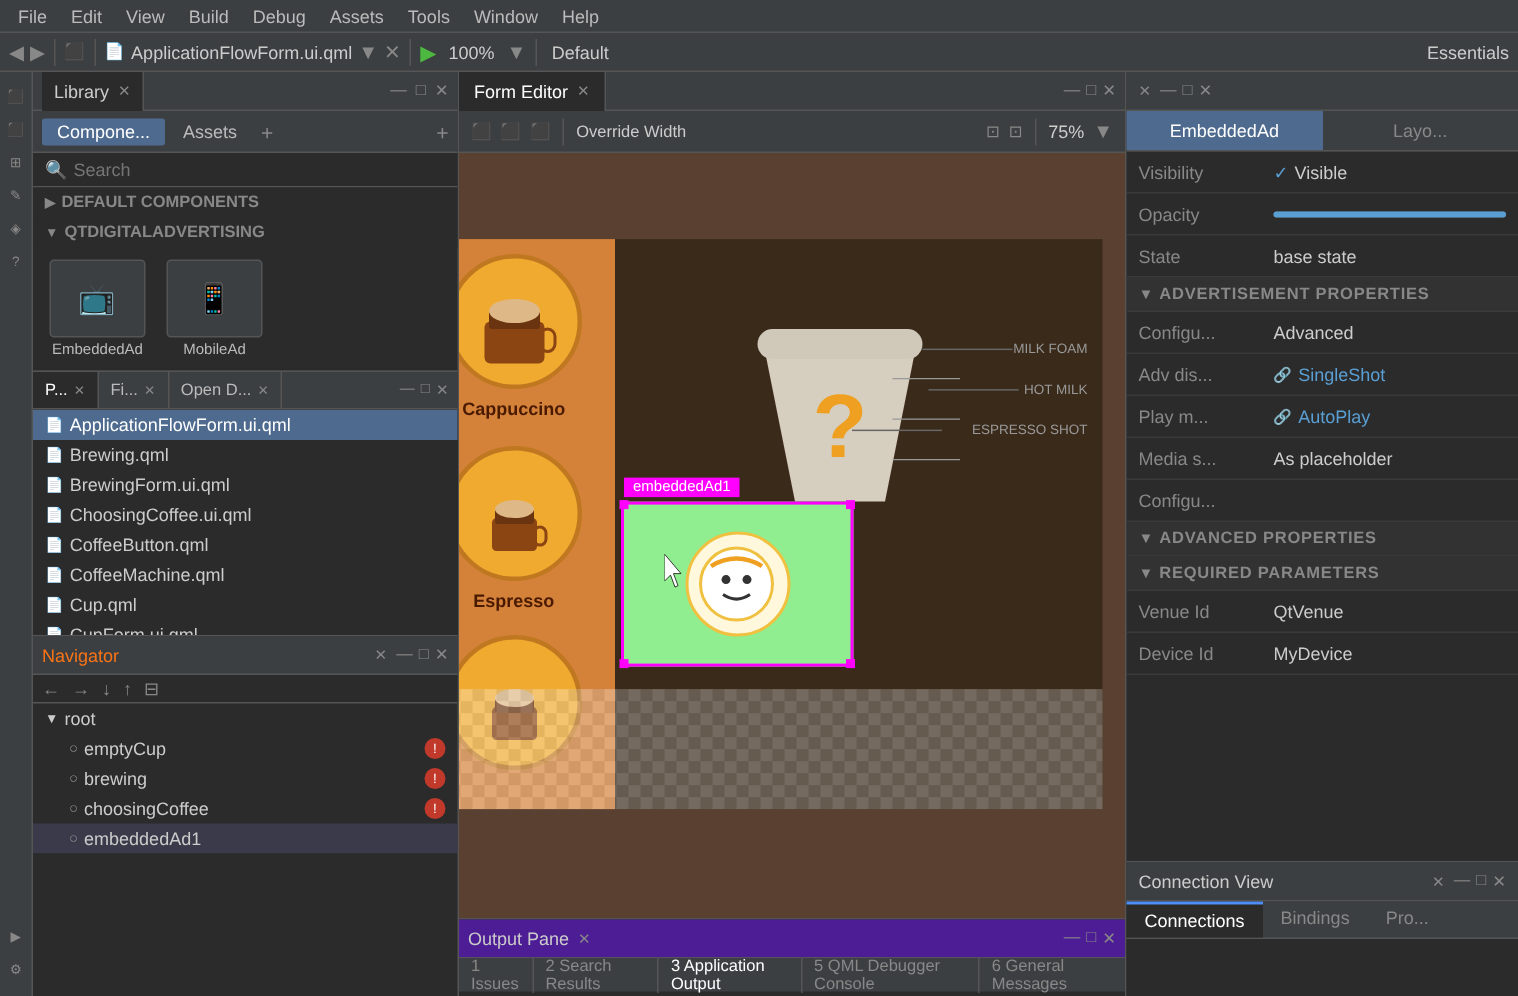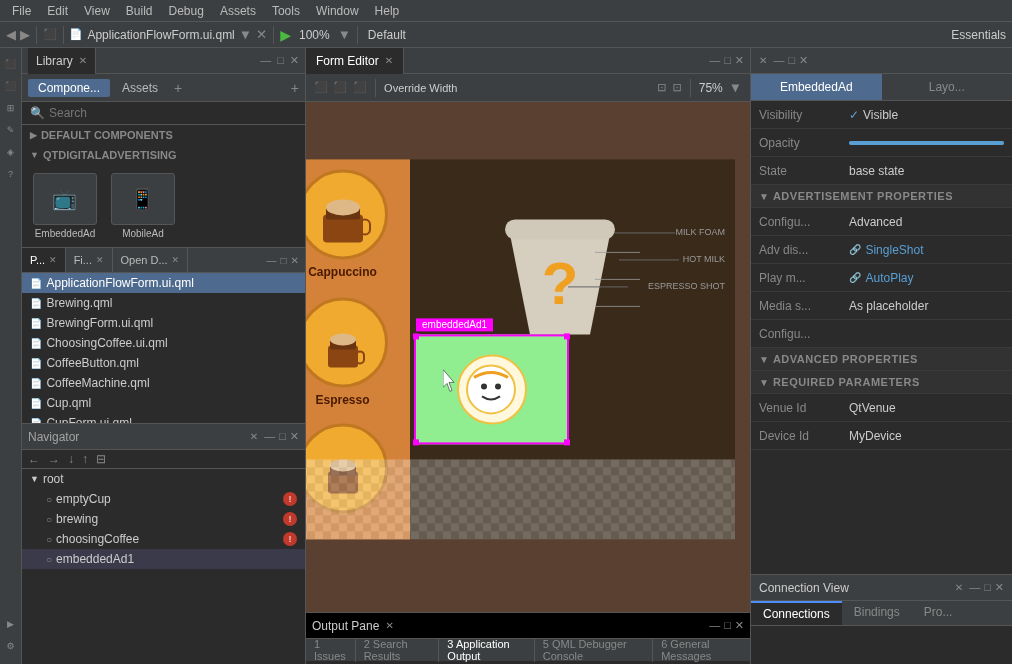--- a/index.html
+++ b/index.html
@@ -164,21 +164,21 @@
         <span>Cup.qml</span>
       </div>
       <div style="display:flex;align-items:center;padding:3px 8px;cursor:pointer;font-size:12px;color:#ccc;">
         <span style="margin-right:4px;color:#5a9fd4;font-size:10px;">📄</span>
         <span>CupForm.ui.qml</span>
       </div>
     </div>
 
     <div style="border-top:1px solid #555;display:flex;flex-direction:column;">
       <div style="display:flex;align-items:center;background:#3c3f41;height:26px;padding:0 6px;border-bottom:1px solid #555;">
-        <span style="color:#a3a3a3;font-size:12px;flex:1;">Navigator</span>
+        <span style="color:#f97316;font-size:12px;flex:1;">Navigator</span>
         <span style="color:#888;cursor:pointer;font-size:10px;">✕</span>
         <div style="display:flex;gap:4px;margin-left:6px;color:#888;font-size:11px;">
           <span style="cursor:pointer;">—</span>
           <span style="cursor:pointer;">□</span>
           <span style="cursor:pointer;">✕</span>
         </div>
       </div>
       <div style="display:flex;align-items:center;padding:2px 6px;background:#2b2b2b;border-bottom:1px solid #555;gap:8px;">
         <button style="background:none;border:none;color:#888;cursor:pointer;font-size:12px;">←</button>
         <button style="background:none;border:none;color:#888;cursor:pointer;font-size:12px;">→</button>
@@ -343,21 +343,21 @@
           <svg width="16" height="24" viewBox="0 0 16 24">
             <path d="M0 0 L0 18 L4 14 L7 22 L9 21 L6 13 L11 13 Z" fill="white" stroke="black" stroke-width="0.5"></path>
           </svg>
         </div>
 
         <div style="position:absolute;left:0;bottom:0;right:0;height:80px;background-image:repeating-conic-gradient(#ccc 0% 25%, #fff 0% 50%);background-size:16px 16px;opacity:0.3;"></div>
       </div>
     </div>
 
     <div style="height:52px;border-top:1px solid #555;display:flex;flex-direction:column;">
-      <div style="display:flex;align-items:center;background:#000000;height:26px;padding:0 6px;border-bottom:1px solid #555;">
+      <div style="display:flex;align-items:center;background:#4c1d95;height:26px;padding:0 6px;border-bottom:1px solid #555;">
         <span style="color:#ccc;font-size:12px;margin-right:6px;">Output Pane</span>
         <span style="color:#888;cursor:pointer;font-size:10px;">✕</span>
         <div style="flex:1;"></div>
         <div style="display:flex;gap:4px;color:#888;font-size:11px;">
           <span style="cursor:pointer;">—</span>
           <span style="cursor:pointer;">□</span>
           <span style="cursor:pointer;">✕</span>
         </div>
       </div>
 

